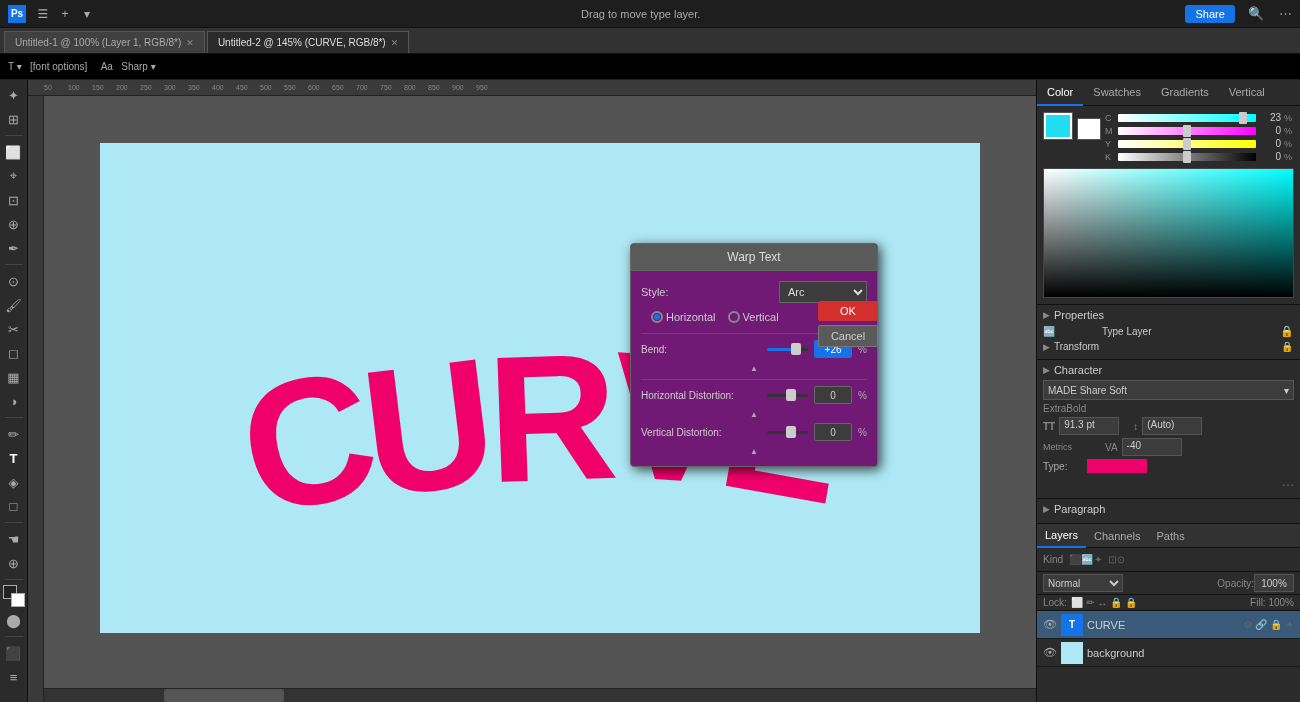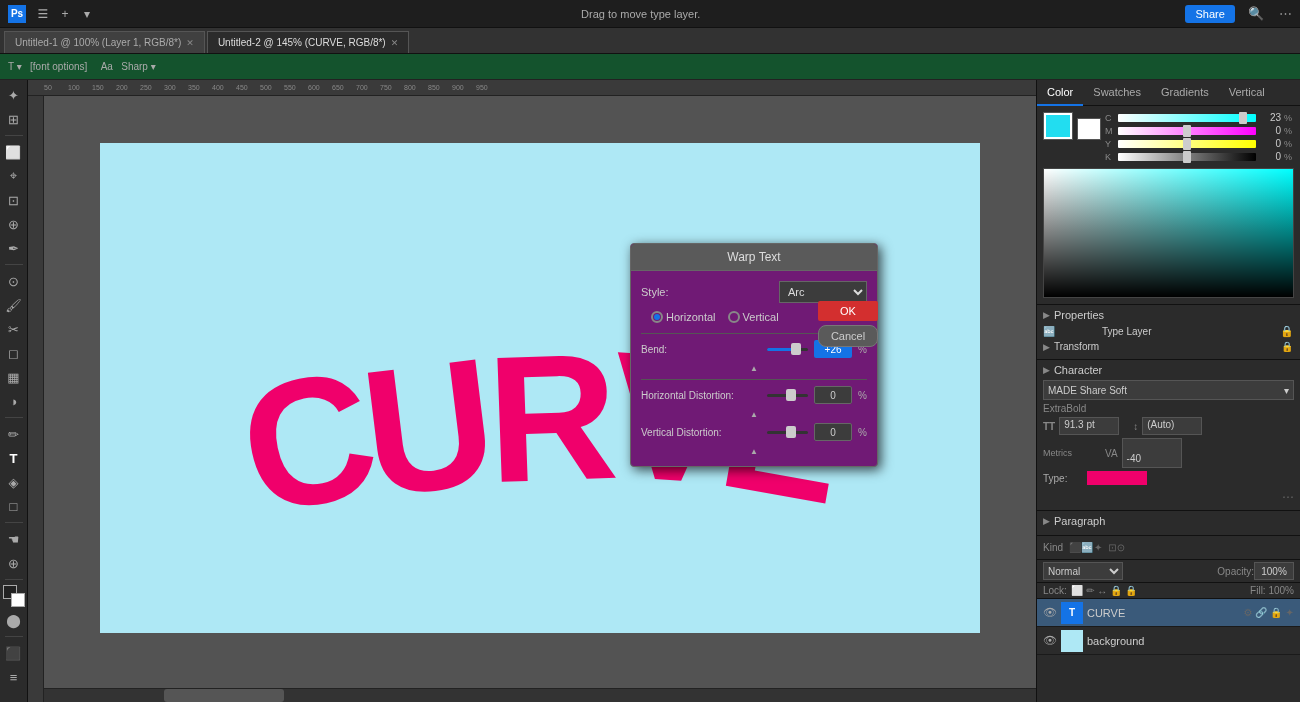--- a/index.html
+++ b/index.html
@@ -73,21 +73,21 @@
     }
     .tab.active {
       background: #2b2b2b;
       color: #ddd;
     }
     .tab-close { margin-left: 5px; font-size: 9px; color: #888; }
 
     
     #options-bar {
       height: 26px;
-      background: #14532d;
+      background: #000000;
       border-bottom: 1px solid #222;
       display: flex; align-items: center;
       padding: 0 8px;
       font-size: 10px; color: #ccc; text-align: right;
     }
 
     
     #main-layout {
       display: flex;
       height: calc(702px - 28px - 26px - 26px - 22px);
@@ -492,21 +492,21 @@
       border-radius: 2px;
       width: 60px;
     }
     #warp-cancel-btn {
       background: #5a5a5a;
       color: #ccc;
       border: 1px solid #777;
       padding: 4px 8px;
       font-size: 11px;
       cursor: pointer;
-      border-radius: 8px;
+      border-radius: 2px;
       width: 60px;
     }
     .divider-line { width: 100%; height: 1px; background: #555; margin: 6px 0; }
     .slider-arrow {
       font-size: 8px; color: #aaa;
       text-align: center;
     }
 
     .top-right-icons {
       display: flex; gap: 8px; align-items: center;
@@ -805,37 +805,42 @@
       </div>
       <div class="prop-row">
         <span style="font-size:10px;color:#888;font-weight:bold;">TT</span>
         <span class="prop-input-small" style="display:inline-block;background:#3c3c3c;border:1px solid #555;padding:1px 4px;">91.3 pt</span>
         <span style="font-size:10px;color:#888;margin-left:10px;">↕</span>
         <span class="prop-input-small" style="display:inline-block;background:#3c3c3c;border:1px solid #555;padding:1px 4px;">(Auto)</span>
       </div>
       <div class="prop-row">
         <span style="font-size:9px;color:#888;width:50px;">Metrics</span>
         <span style="font-size:10px;color:#888;margin-left:8px;">VA</span>
-        <span class="prop-input-small" style="display:inline-block;background:#3c3c3c;border:1px solid #555;padding:14px 4px;">-40</span>
+        <span class="prop-input-small" style="display:inline-block;background:#3c3c3c;border:1px solid #555;padding:1px 4px;">-40</span>
       </div>
       <div class="prop-row">
         <span style="font-size:10px;color:#aaa;width:40px;">Type:</span>
         <div class="color-swatch-small"></div>
       </div>
       <div style="text-align:right;font-size:12px;color:#666;padding:2px 0;">⋯</div>
     </div>
 
     <div class="prop-section">
       <div class="prop-section-header">
         <span class="prop-expand">▶</span>
         <span>Paragraph</span>
       </div>
     </div>
 
     <div id="layers-section">
+      <div class="layers-tabs">
+        <div class="layers-tab active">Layers</div>
+        <div class="layers-tab">Channels</div>
+        <div class="layers-tab">Paths</div>
+      </div>
       <div class="layers-toolbar">
         <span style="font-size:10px;color:#888;">Kind</span>
         <span style="font-size:10px;color:#666;margin-left:2px;">⬛🔤✦</span>
         <span style="font-size:10px;color:#666;margin-left:2px;">⊡⊙</span>
       </div>
       <div class="layers-control-row">
         <select style="background:#3c3c3c;border:1px solid #555;color:#ccc;font-size:10px;width:80px;height:18px;">
           <option>Normal</option>
         </select>
         <span style="margin-left:auto;font-size:10px;color:#888;">Opacity:</span>

